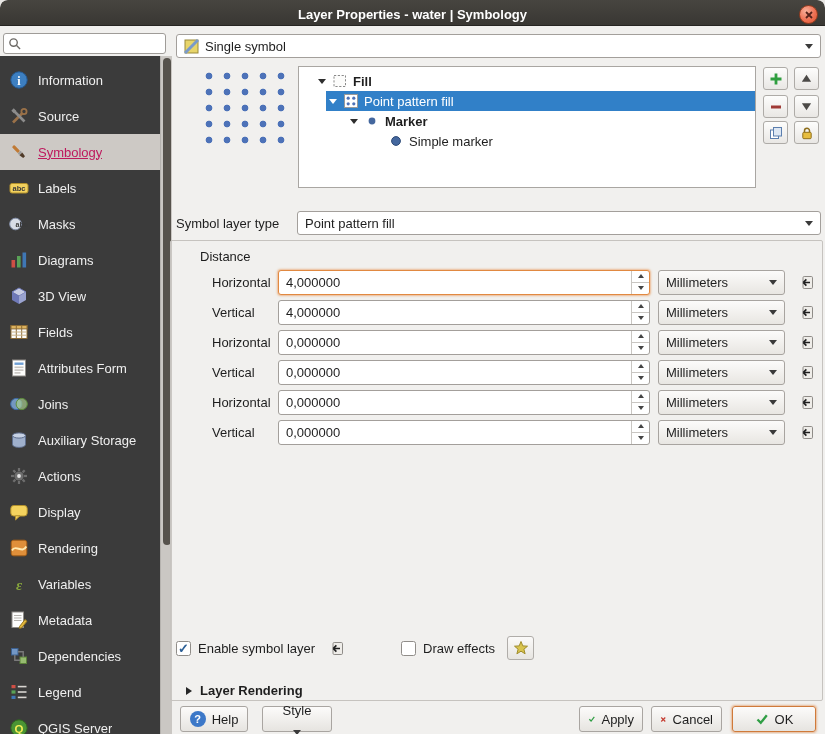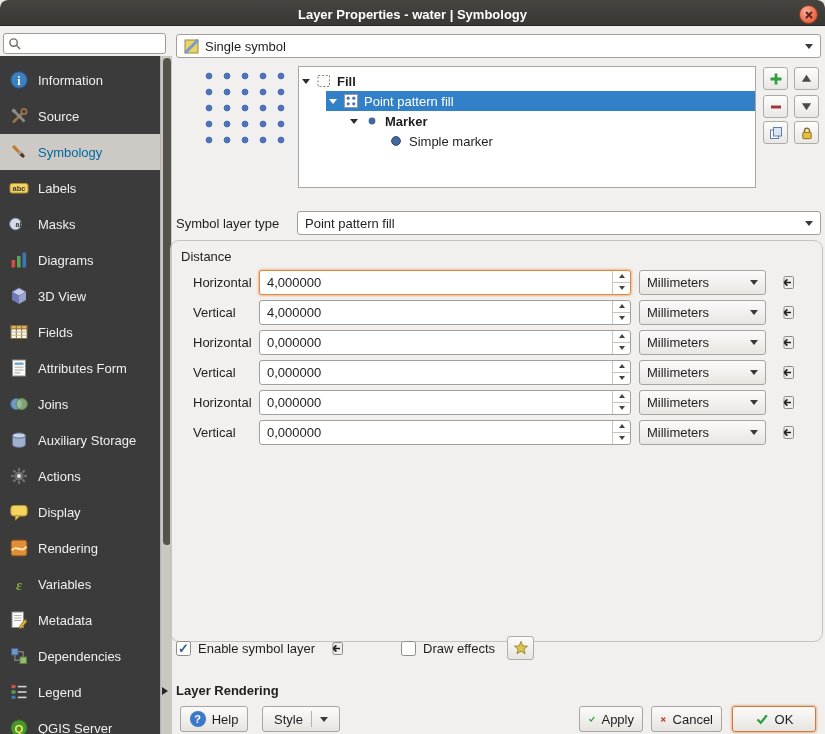--- a/index.html
+++ b/index.html
@@ -15,21 +15,21 @@
     display:flex; align-items:center; justify-content:center; cursor:default; }
 
   
   .search-box { position:absolute; left:3px; top:33px; width:163px; height:21px; background:#fff;
     border:1px solid #9f9c98; border-radius:3px; display:flex; align-items:center; padding:0 4px; gap:4px; }
   .search-input { border:none; outline:none; flex:1; min-width:0; height:16px; font-size:12px; background:transparent; font-family:inherit; }
 
   
   .sidebar { position:absolute; left:0; top:56px; width:160px; height:678px; background:#3b3b3b; overflow:hidden; padding-top:6px; }
   .side-item { display:flex; align-items:center; gap:9px; height:36px; padding-left:9px; color:#efefef; font-size:13px; }
-  .side-item.selected { background:#cdc9c5; color:#0369a1; }
+  .side-item.selected { background:#cdc9c5; color:#be185d;text-decoration:underline; }
   .side-icon { width:20px; height:20px; flex:0 0 20px; display:flex; }
   .side-label { white-space:nowrap; overflow:hidden; }
   .side-scrollbar { position:absolute; left:160px; top:56px; width:12px; height:678px; background:#cac7c3; border-left:1px solid #b5b2ae; }
   .side-scroll-thumb { position:absolute; left:2px; top:2px; width:8px; height:487px; background:#56524c; border-radius:4px; }
 
   
   .white-combo { background:#fff; border:1px solid #a39f9b; border-radius:3px; display:flex; align-items:center; padding:0 7px; gap:6px; }
   .gray-combo  { background:linear-gradient(#fcfbfa,#e8e6e2); border:1px solid #a8a4a0; border-radius:3px; display:flex; align-items:center; padding:0 7px; }
   .tri-down { width:0; height:0; border-left:4px solid transparent; border-right:4px solid transparent; border-top:5px solid #3a3a3a; }
   .tri-right { width:0; height:0; border-top:4.5px solid transparent; border-bottom:4.5px solid transparent; border-left:6px solid #262626; }
@@ -52,21 +52,21 @@
   .tree-ic { display:flex; width:16px; height:16px; flex:0 0 16px; }
 
   .tool-btn { position:absolute; width:25px; height:23px; background:linear-gradient(#fdfdfc,#e9e7e4);
     border:1px solid #aeaba7; border-radius:3px; display:flex; align-items:center; justify-content:center; padding:0; }
 
   
   .slt-label { position:absolute; left:176px; top:216px; }
   .slt-combo { position:absolute; left:297px; top:211px; width:524px; height:24px; }
 
   
-  .props-frame { position:absolute; left:170px; top:240px; width:653px; height:402px; border:1px solid #c6c3bf; border-radius:9px; padding-top:2px; }
+  .props-frame { position:absolute; left:170px; top:240px; width:653px; height:461px; border:1px solid #c6c3bf; border-radius:2px; padding-top:2px;padding-left:19px; }
   .group-title { margin:6px 0 2px 10px; color:#1c1c1c; line-height:16px; }
   .prop-row { display:flex; align-items:center; margin:4px 0 4px 22px; gap:8px; height:26px; }
   .prop-label { width:58px; flex:0 0 58px; }
   .spinbox { position:relative; width:372px; flex:0 0 372px; height:25px; background:#fff; border:1px solid #a39f9b; border-radius:3px; }
   .spinbox.focused { border-color:#e18941; box-shadow:0 0 2px 1px rgba(231,140,70,0.55); }
   .spin-value { position:absolute; left:7px; top:0; line-height:23px;text-align:center; }
   .spin-btns { position:absolute; right:0; top:0; bottom:0; width:18px; border-left:1px solid #c9c6c2; display:flex; flex-direction:column; }
   .spin-up, .spin-down { flex:1; display:flex; align-items:center; justify-content:center; }
   .spin-up { border-bottom:1px solid #c9c6c2; }
   .mini-up { width:0; height:0; border-left:3.5px solid transparent; border-right:3.5px solid transparent; border-bottom:4.5px solid #444; }
@@ -76,21 +76,21 @@
 
   
   .enable-row { position:absolute; left:176px; top:636px; height:24px; display:flex; align-items:center; }
   .checkbox { width:15px; height:15px; background:#fff; border:1px solid #908d89; border-radius:2.5px;
     display:flex; align-items:center; justify-content:center; }
   .checkmark { font-size:13px; font-weight:bold; color:#2d6096; line-height:1; }
   .cb-label { margin-left:7px; }
   .star-btn { width:27px; height:24px; background:linear-gradient(#fbfaf9,#e7e5e1); border:1px solid #b0ada9; border-radius:3px;
     display:flex; align-items:center; justify-content:center; margin-left:12px; padding:0; }
 
-  .layer-rendering { position:absolute; left:162px; top:683px; display:flex; align-items:center; gap:8px; font-weight:bold; }
+  .layer-rendering { position:absolute; left:186px; top:683px; display:flex; align-items:center; gap:8px; font-weight:bold; }
 
   
   .btn { position:absolute; height:26px; background:linear-gradient(#fcfbfa,#e6e4e0); border:1px solid #a9a5a1; border-radius:3px;
     font-size:13px; color:#1e1e1e; display:flex; align-items:center; justify-content:center; gap:6px; padding:0 8px; font-family:inherit; }
   .btn.ok { border-color:#cf7a3a; box-shadow:0 0 2px 1px rgba(223,130,60,0.5); }
   .btn-sep { width:1px; height:16px; background:#b5b2ae; margin:0 2px; }
   .help-ic { width:16px; height:16px; border-radius:50%; background:#3c78c8; color:#fff; font-weight:bold; font-size:11px;
     display:flex; align-items:center; justify-content:center; }
 </style>
 </head>
@@ -334,21 +334,21 @@
           <path d="M1 14 L14 1" stroke="#7a9ac9" stroke-width="3"></path>
         </svg>
     </span>
     <span>Single symbol</span>
     <i class="tri-down ml-auto"></i>
   </div>
 
   <div class="symbol-preview"></div>
 
   <div class="symbol-tree" id="symbol-tree">
-      <div class="tree-row" style="padding-left: 0;">
+      <div class="tree-row" style="padding-left: 16px;">
         <div class="tree-inner">
           <span class="exp">
             <i class="tri-down-sm"></i>
           </span>
           <span class="tree-ic">
             <svg width="16" height="16" viewBox="0 0 16 16">
               <rect x="2" y="2.5" width="11.5" height="11" fill="#fcfcfb" stroke="#8a8a8a" stroke-dasharray="2.2 1.6"></rect>
             </svg>
           </span>
           <span class="tree-label bold">Fill</span>
@@ -621,21 +621,21 @@
 
   <div class="layer-rendering">
     <i class="tri-right"></i>
     <span>Layer Rendering</span>
   </div>
 
   <button class="btn" style="left:180px; top:706px; width:68px;">
     <span class="help-ic">?</span>
     <span>Help</span>
   </button>
-  <button class="btn" style="left:262px; top:706px; width:78px;">
+  <button class="btn" style="left:262px; top:706px; width:70px;flex-direction:column;">
     <span>Style</span>
     <span class="btn-sep"></span>
     <i class="tri-down"></i>
   </button>
   <button class="btn" style="left:579px; top:706px; width:64px;">
     <svg width="14" height="14" viewBox="0 0 14 14">
         <path d="M2.5 7.5 L5.8 10.8 L11.8 3.2" stroke="#2f9e44" stroke-width="2.3" fill="none"></path>
       </svg>
     <span>Apply</span>
   </button>

